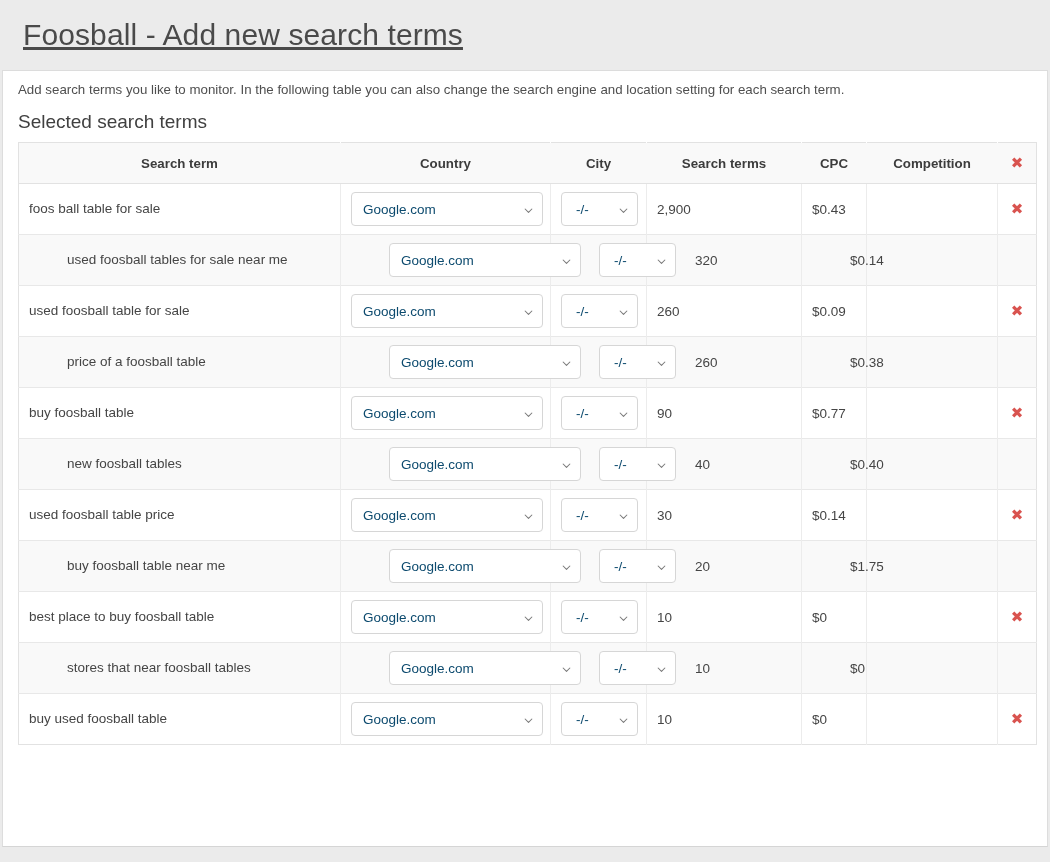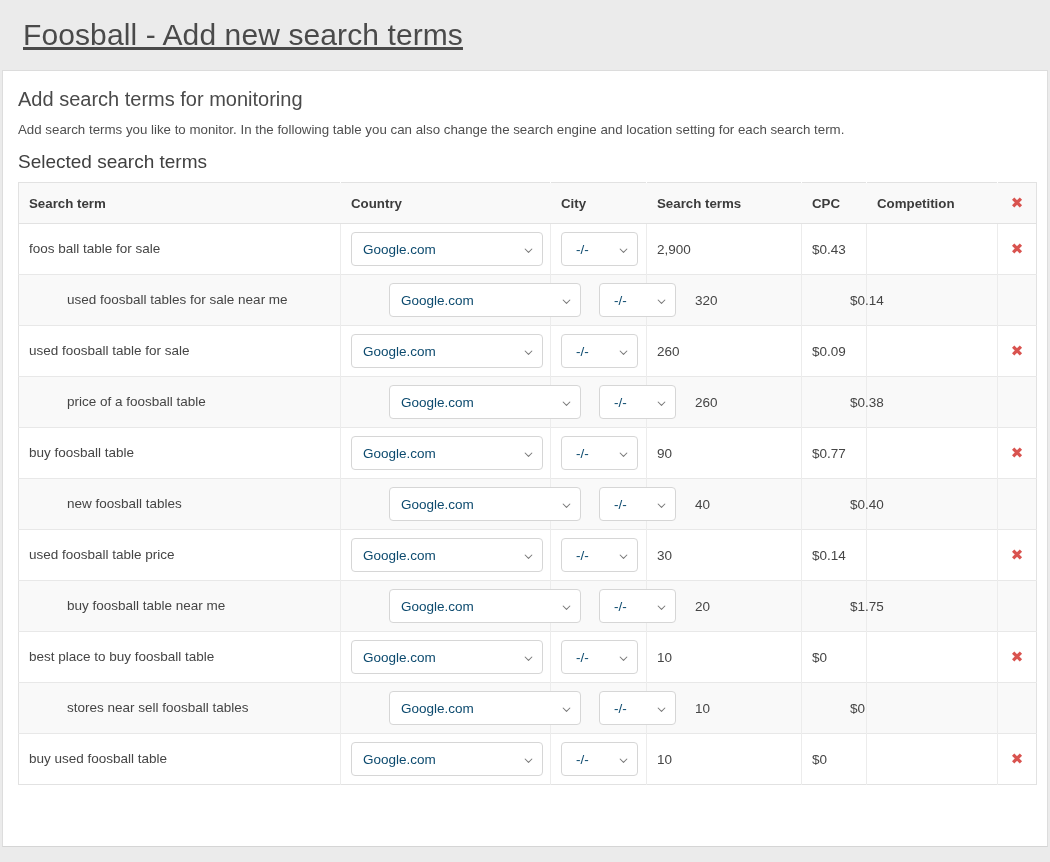--- a/index.html
+++ b/index.html
@@ -97,20 +97,21 @@
     border-right: 1px solid #ececec;
     padding: 0 10px;
     height: 51px;
     vertical-align: middle;
     color: #454545;
     font-size: 13.5px;
     box-sizing: border-box;
   }
   table.terms-table th {
     border-right: 1px solid transparent;
+    text-align: center;
   }
   table.terms-table tr.striped td {
     background: #f9f9f9;
     padding-left: 48px;
   }
   table.terms-table td.last-col,
   table.terms-table th.last-col {
     border-right: none;
     text-align: center;
     padding: 0;
@@ -213,21 +214,20 @@
 </style>
 </head>
 <body>
 
 <div class="page-header">
   <h1>Foosball - Add new search terms</h1>
 </div>
 
 <div class="content-panel">
 
-  <h2 class="section-title">Add search terms for monitoring</h2>
   <p class="section-desc">Add search terms you like to monitor. In the following table you can also change the search engine and location setting for each search term.</p>
   <h3 class="sub-title">Selected search terms</h3>
 
   <table class="terms-table">
     <colgroup>
       <col class="c-term">
         <col class="c-country">
         <col class="c-city">
       <col class="c-volume">
         <col class="c-cpc">
@@ -414,21 +414,21 @@
                   <path d="M1.5 4 L6 8.5 L10.5 4" fill="none" stroke="#7a7a7a" stroke-width="1.4" stroke-linecap="round" stroke-linejoin="round"></path>
                 </svg>
               </span></span></td>
           <td>10</td>
           <td>$0</td>
           <td><span class="comp-bar-track"><span class="comp-bar-fill" style="width:100%"></span></span></td>
           <td class="last-col"><span class="del-x">✖</span></td>
         </tr>
         <tr class="striped">
           <td>
-            <span class="term-text">stores near sell foosball tables</span>
+            <span class="term-text">stores that near foosball tables</span>
           </td>
           <td><span class="select-wrap"><select class="ui-select country-select"><option>Google.com</option></select><span class="chevron">
                 <svg viewBox="0 0 12 12" width="9" height="9" xmlns="http://www.w3.org/2000/svg">
                   <path d="M1.5 4 L6 8.5 L10.5 4" fill="none" stroke="#7a7a7a" stroke-width="1.4" stroke-linecap="round" stroke-linejoin="round"></path>
                 </svg>
               </span></span></td>
           <td><span class="select-wrap"><select class="ui-select city-select"><option>-/-</option></select><span class="chevron">
                 <svg viewBox="0 0 12 12" width="9" height="9" xmlns="http://www.w3.org/2000/svg">
                   <path d="M1.5 4 L6 8.5 L10.5 4" fill="none" stroke="#7a7a7a" stroke-width="1.4" stroke-linecap="round" stroke-linejoin="round"></path>
                 </svg>

